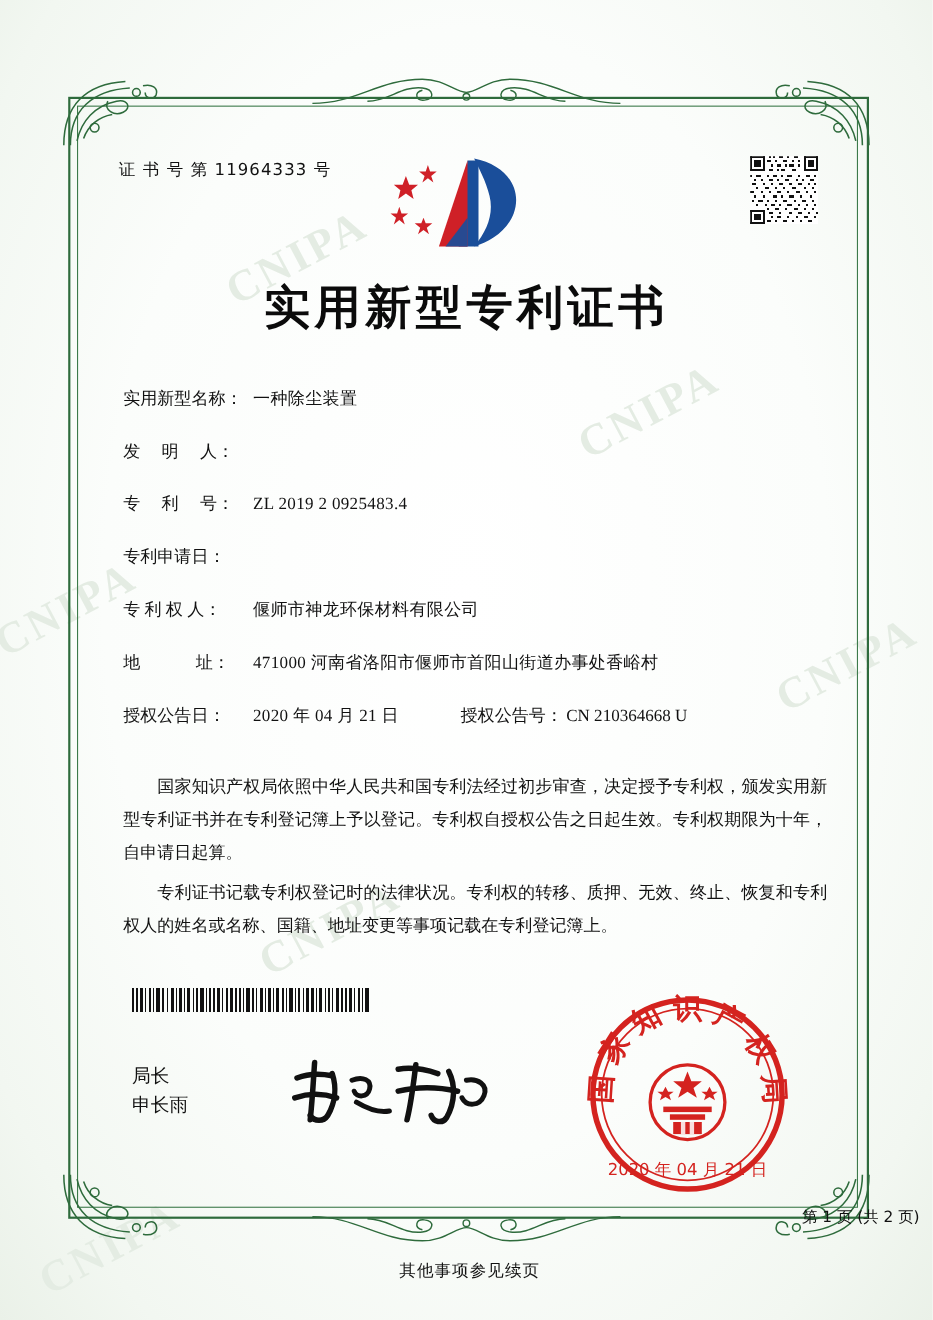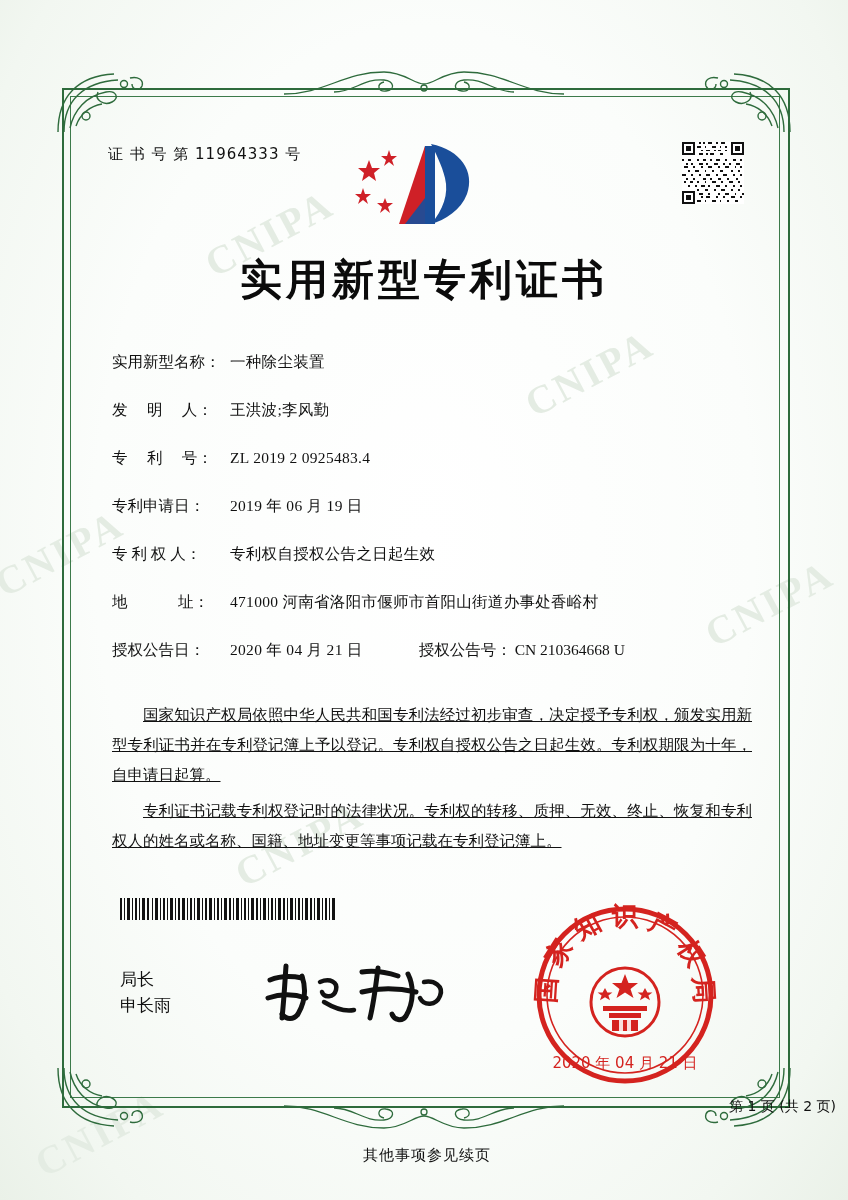--- a/index.html
+++ b/index.html
@@ -180,21 +180,20 @@
     top: 700px;
     width: 640px;
     font-size: 15.5px;
     line-height: 30px;
     color: #111;
     text-align: justify;
   }
   .paragraphs p {
     margin: 0 0 6px 0;
     text-indent: 2em;
-    text-decoration: underline;
   }
 
   .barcode {
     position: absolute;
     left: 120px;
     top: 898px;
     width: 218px;
     height: 22px;
   }
   .barcode svg { display:block; width:100%; height:100%; }
@@ -490,33 +489,31 @@
 
     <div class="main-title">实用新型专利证书</div>
 
     <div class="fields">
       <div class="field-row">
         <div class="field-label">实用新型名称：</div>
         <div class="field-value">一种除尘装置</div>
       </div>
       <div class="field-row">
         <div class="field-label">发　 明　 人：</div>
-        <div class="field-value">王洪波;李风勤</div>
       </div>
       <div class="field-row">
         <div class="field-label">专　 利　 号：</div>
         <div class="field-value">ZL 2019 2 0925483.4</div>
       </div>
       <div class="field-row">
         <div class="field-label">专利申请日：</div>
-        <div class="field-value">2019 年 06 月 19 日</div>
       </div>
       <div class="field-row">
         <div class="field-label">专 利 权 人：</div>
-        <div class="field-value">专利权自授权公告之日起生效</div>
+        <div class="field-value">偃师市神龙环保材料有限公司</div>
       </div>
       <div class="field-row">
         <div class="field-label">地　　　 址：</div>
         <div class="field-value">471000 河南省洛阳市偃师市首阳山街道办事处香峪村</div>
       </div>
       <div class="field-row dual">
         <div class="field-label">授权公告日：</div>
         <div class="field-value">2020 年 04 月 21 日</div>
         <div class="field-label2">授权公告号：</div>
         <div class="field-value2">CN 210364668 U</div>

